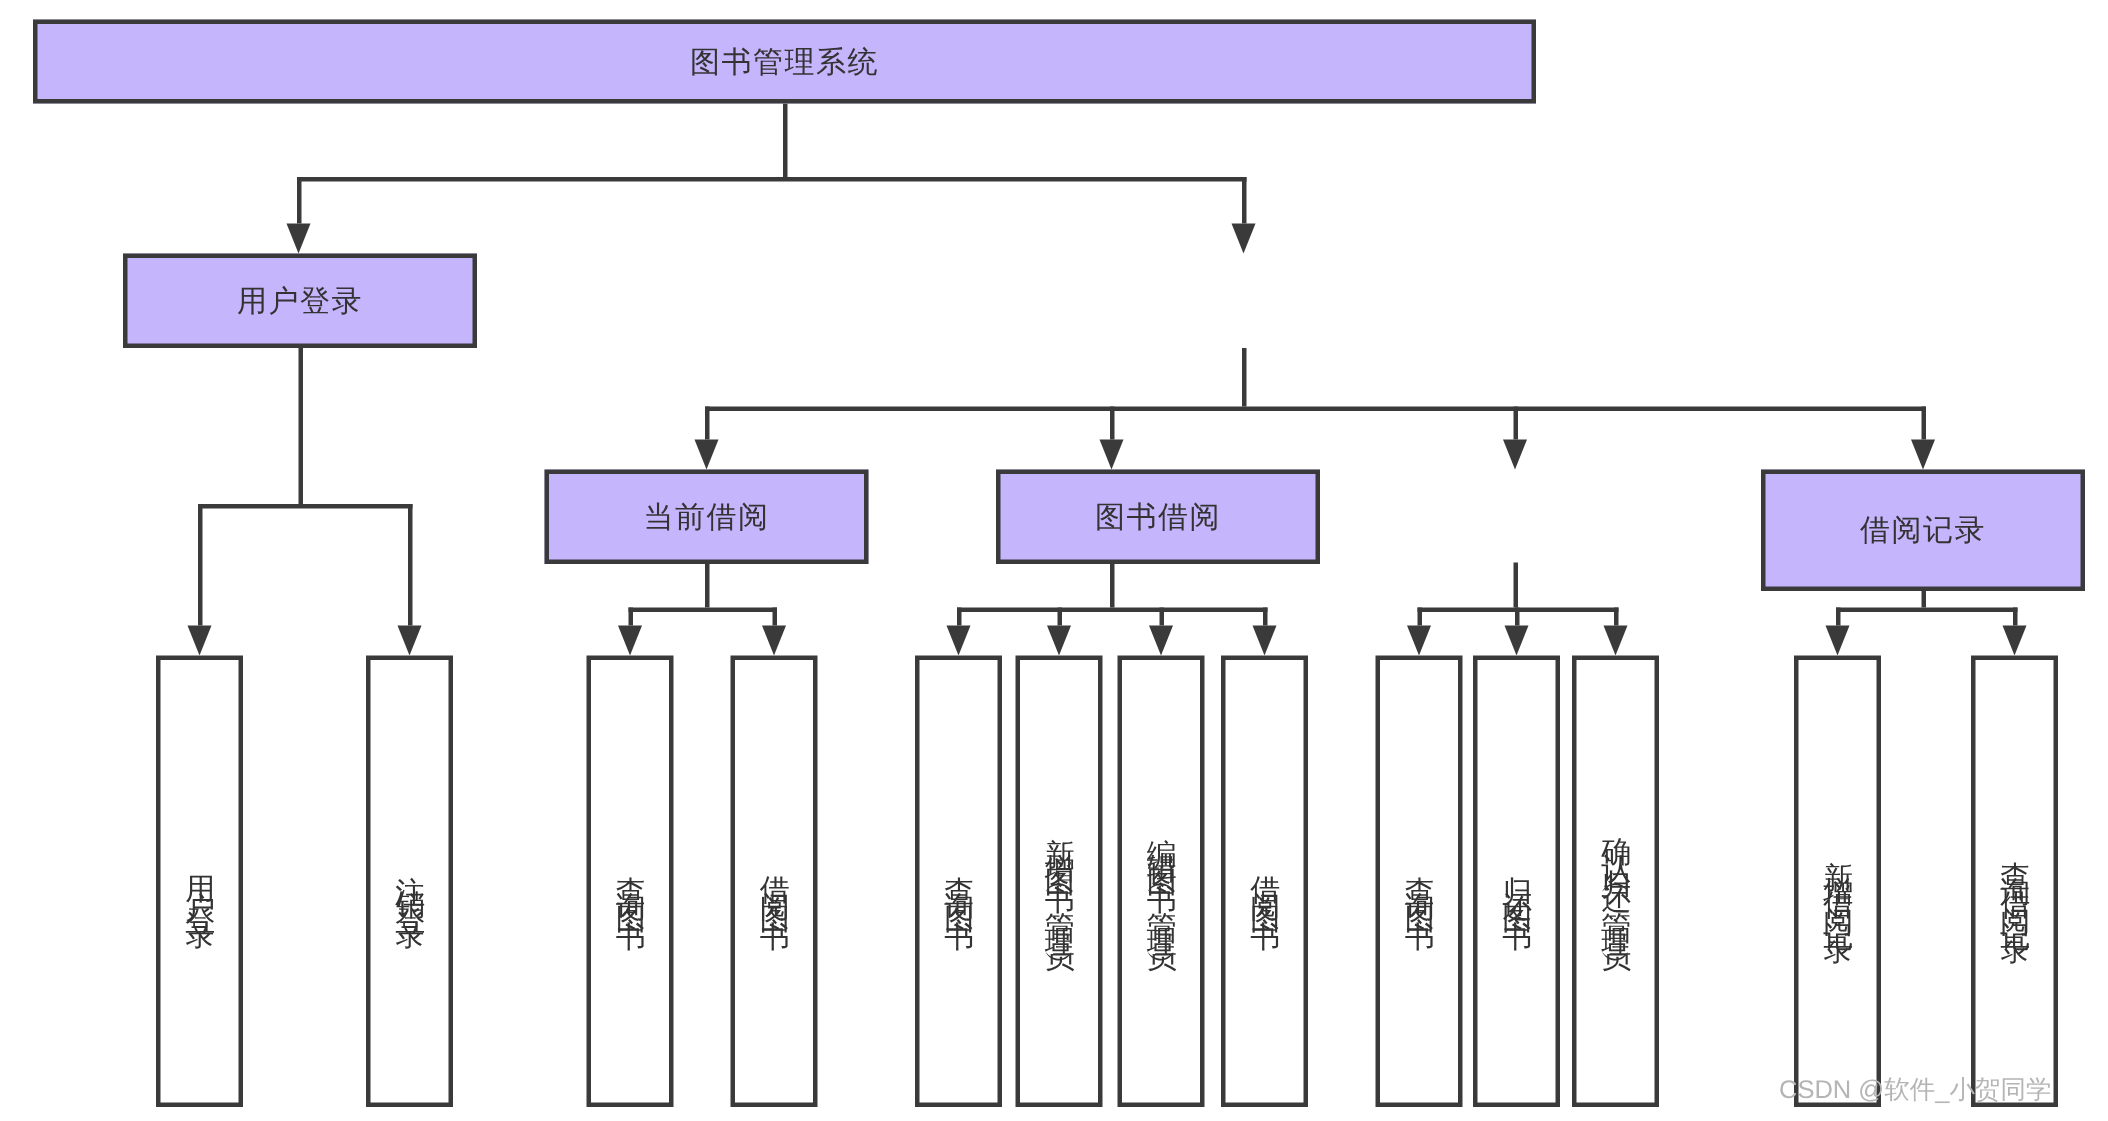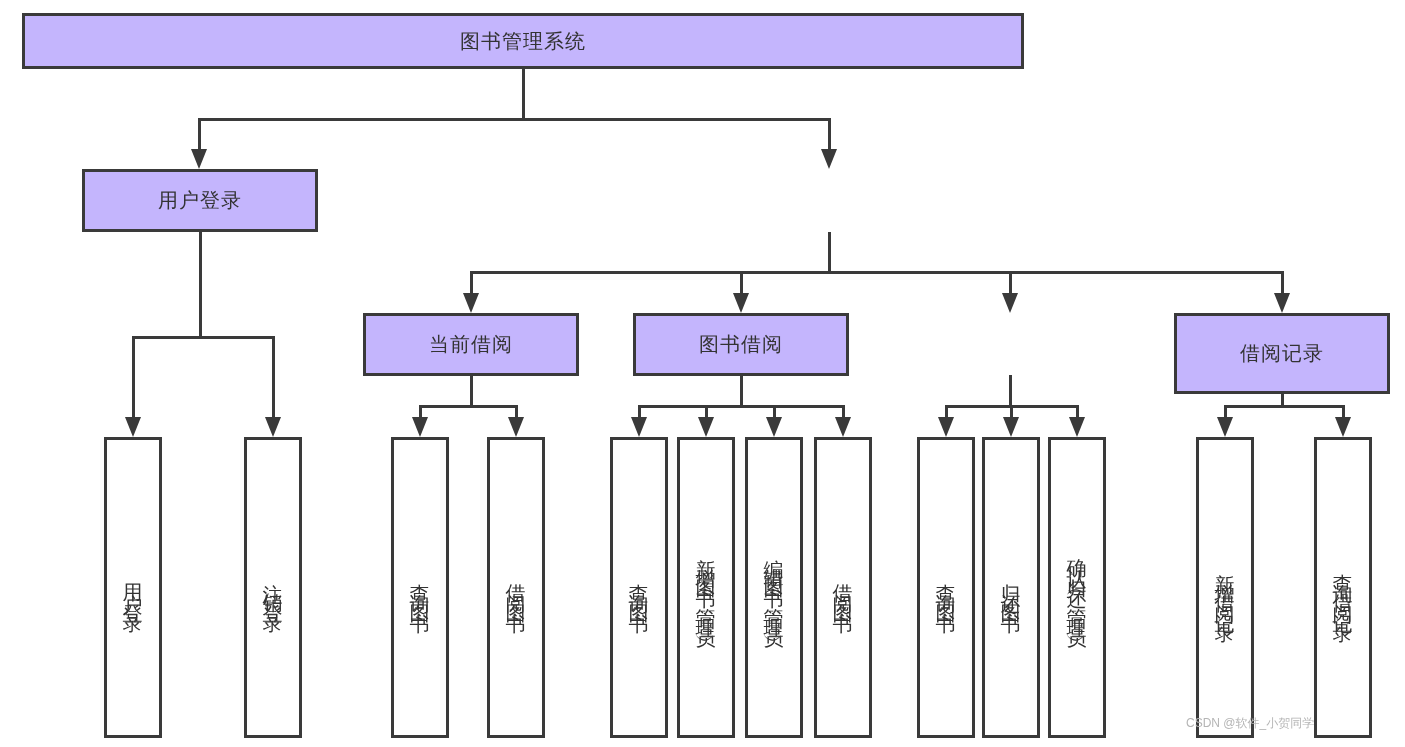--- a/index.html
+++ b/index.html
@@ -46,38 +46,38 @@
   .hl{position:absolute;height:3px;background:var(--line);z-index:1;}
   .ar{
     position:absolute;width:0;height:0;z-index:1;
     border-left:8px solid transparent;
     border-right:8px solid transparent;
     border-top:20px solid var(--line);
   }
   .watermark{
     position:absolute;
     left:1186px;top:715px;
-    font-size:12px;color:var(--watermark);
+    font-size:17px;color:var(--watermark);
     white-space:nowrap;
     z-index:5;
   }
 </style>
 </head>
 <body>
 
 <div class="stage">
 
   <div class="box" style="left:22px;top:13px;width:1002px;height:56px">图书管理系统</div>
 
   <div class="box" style="left:82px;top:169px;width:236px;height:63px">用户登录</div>
 
 
   <div class="box" style="left:363px;top:313px;width:216px;height:63px">当前借阅</div>
 
-  <div class="box" style="left:633px;top:313px;width:216px;height:63px">图书借阅</div>
+  <div class="box" style="left:664px;top:313px;width:216px;height:63px">图书借阅</div>
 
 
   <div class="box" style="left:1174px;top:313px;width:216px;height:81px">借阅记录</div>
 
   <div class="col" style="left:104px">
     <span class="vtext">用户登录</span>
   </div>
   <div class="col" style="left:244px">
     <span class="vtext">注销登录</span>
   </div>

